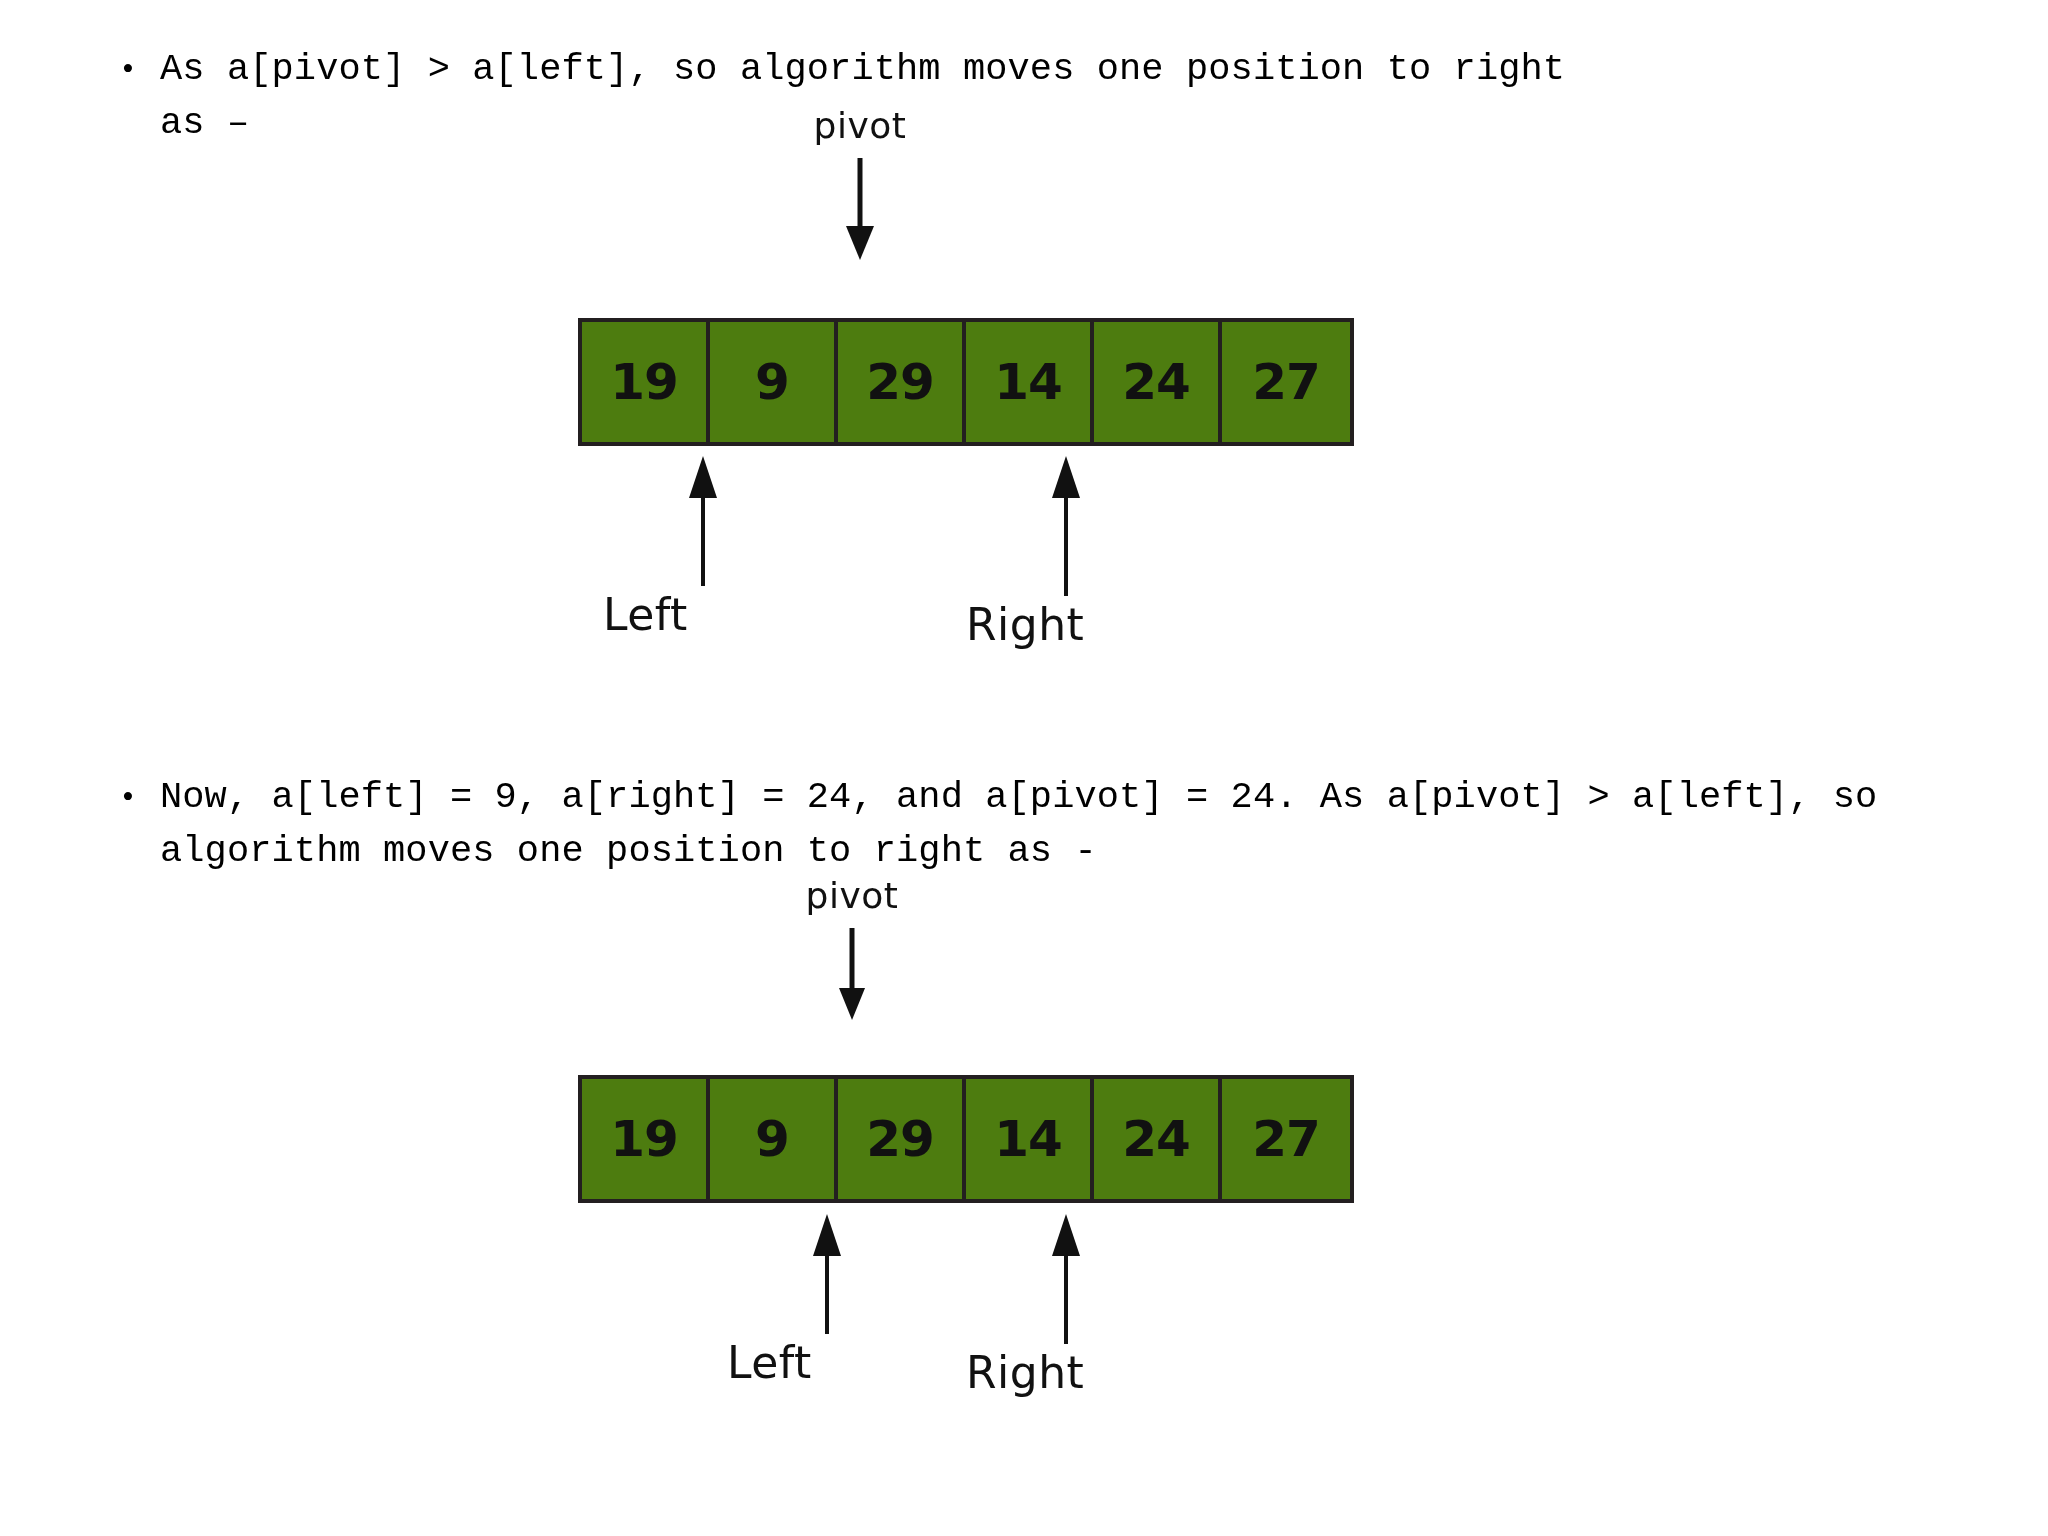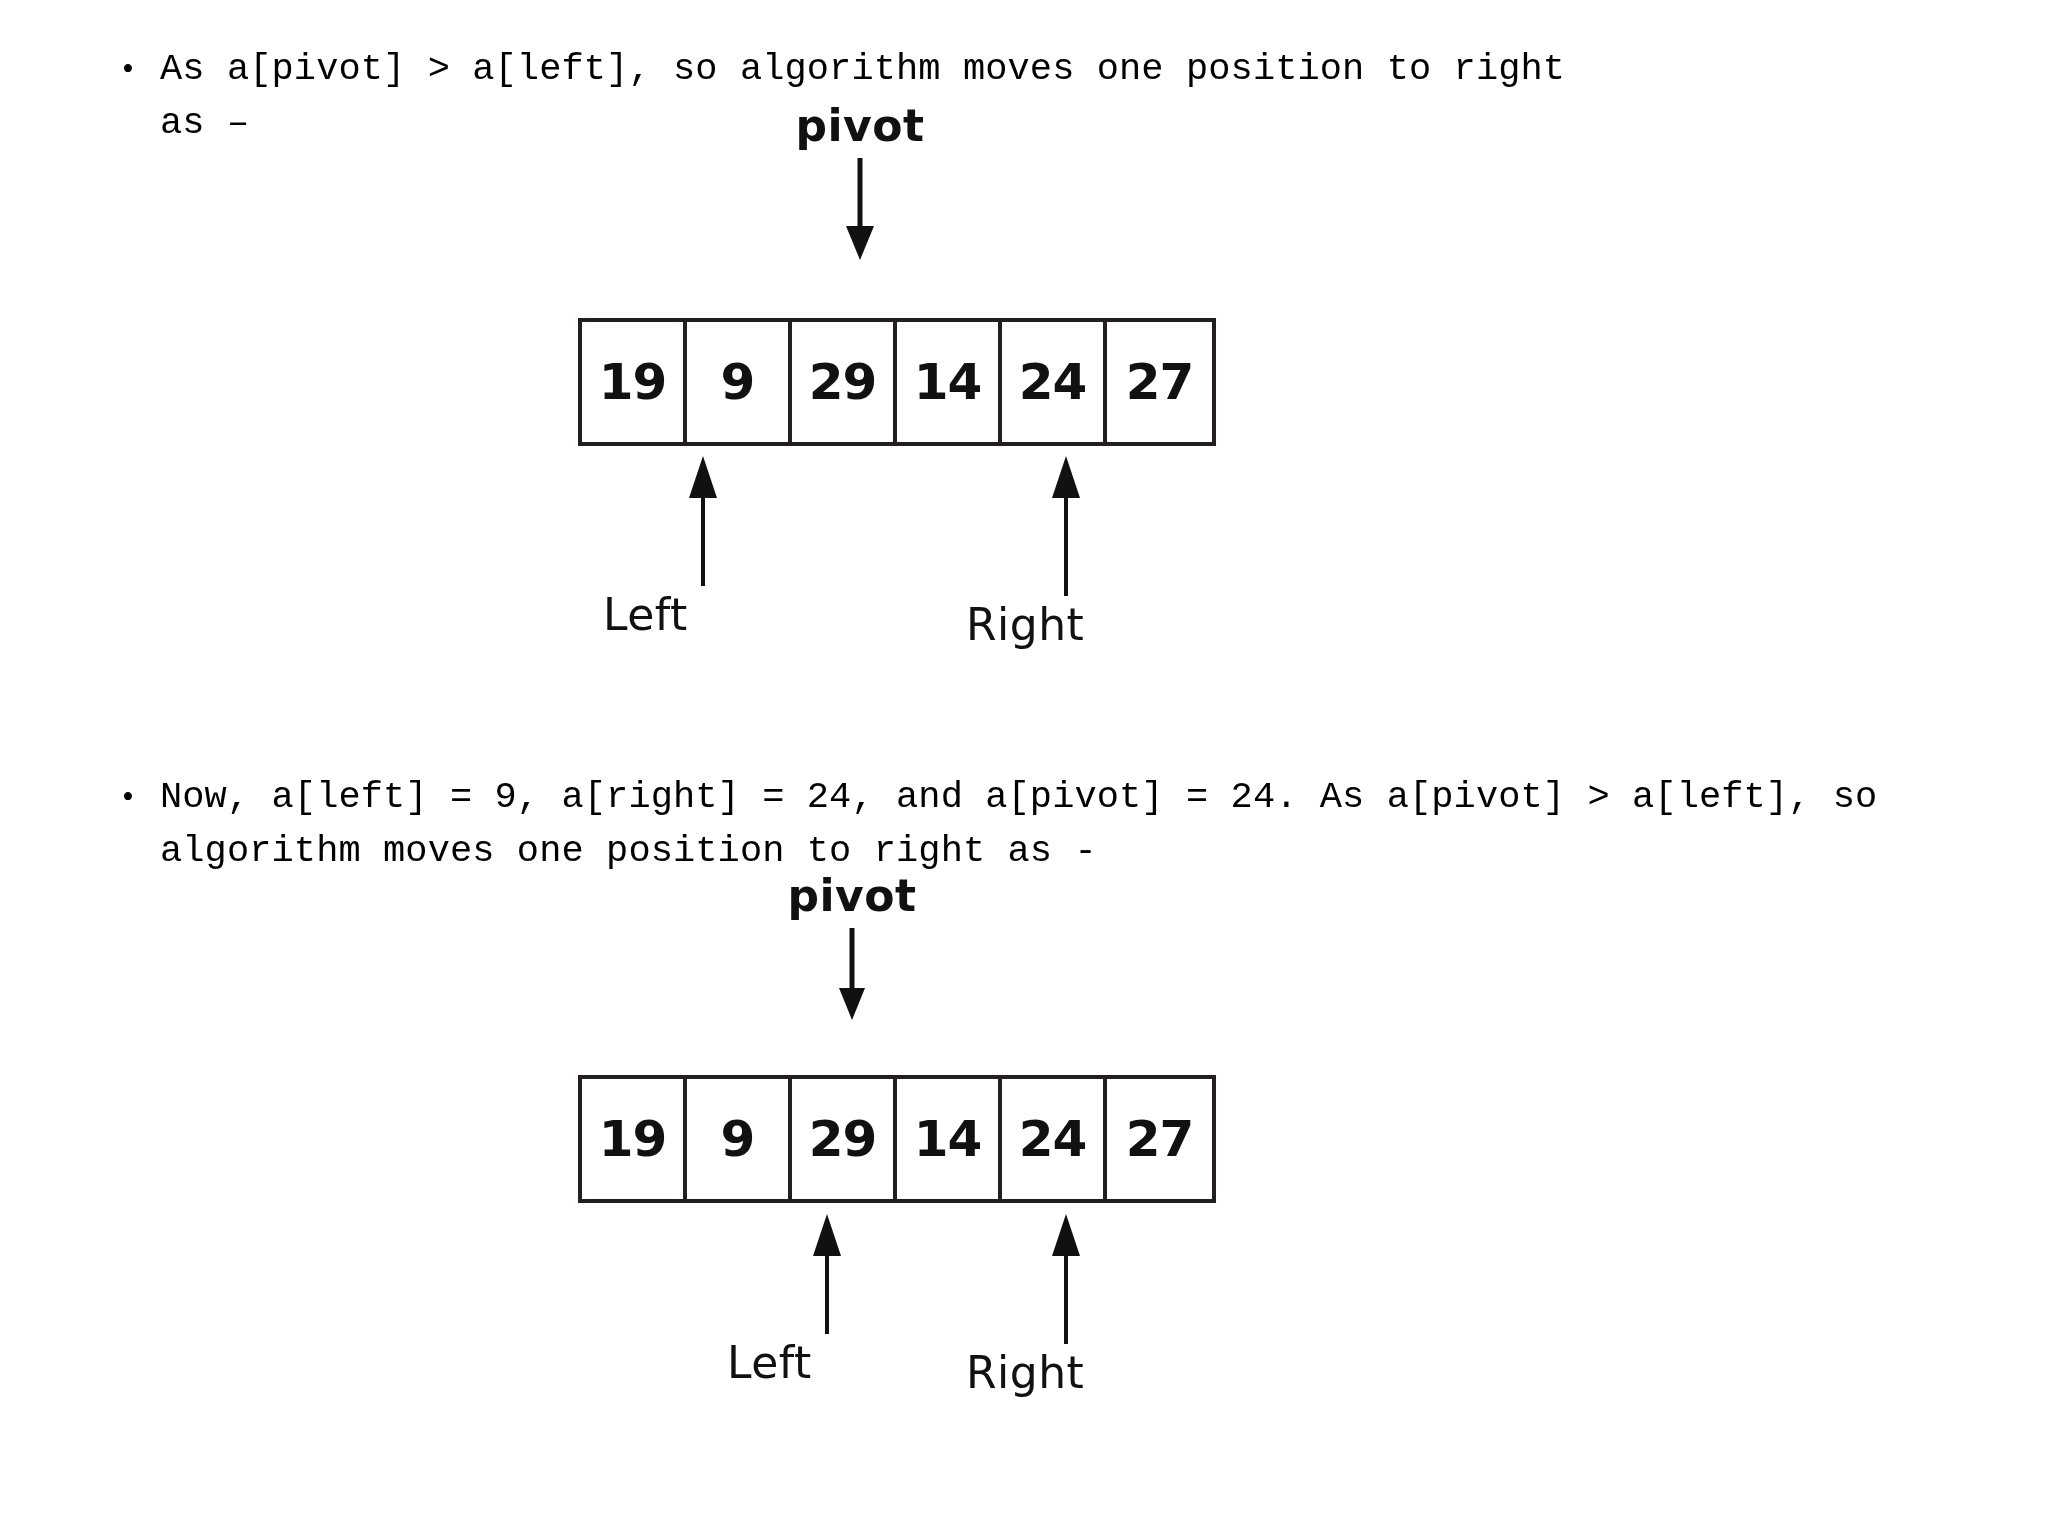--- a/index.html
+++ b/index.html
@@ -49,44 +49,44 @@
   #diagram-2 { left: 560px; top: 870px; width: 900px; height: 560px; }
 
   
   .pivot-group {
     position: absolute;
     width: 240px;
     text-align: center;
   }
   .pivot-label {
     font-family: "DejaVu Sans", "Liberation Sans", sans-serif;
-    font-size: 44px;
+    font-size: 36px;
     line-height: 52px;
-    font-weight: 700;
+    font-weight: 400;
     color: #111111;
     letter-spacing: 0.5px;
   }
   .v-arrow-down {
     position: relative;
     width: 100%;
     height: 0;
   }
 
   
   .array-row {
     position: absolute;
     display: flex;
     border: 4px solid #231f20;
     background: #f9dd95;
     box-sizing: content-box;
   }
   .cell {
-    width: 105px;
+    width: 128px;
     height: 120px;
-    background: #ffffff;
+    background: #4d7c0f;
     border-right: 4px solid #231f20;
     box-sizing: border-box;
     display: flex;
     align-items: center;
     justify-content: center;
     font-family: "DejaVu Sans", "Liberation Sans", sans-serif;
     font-size: 50px;
     font-weight: 700;
     color: #111111;
     letter-spacing: -1px;

